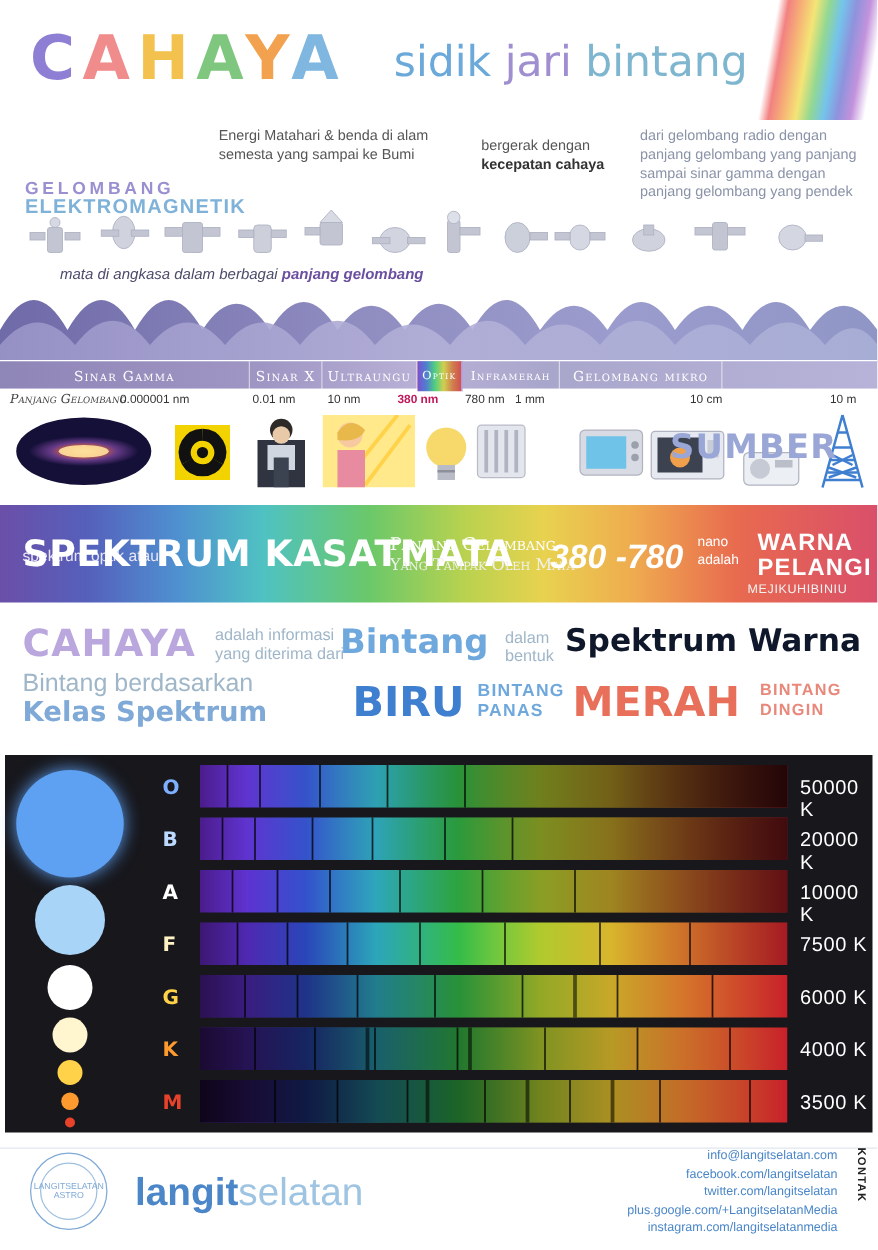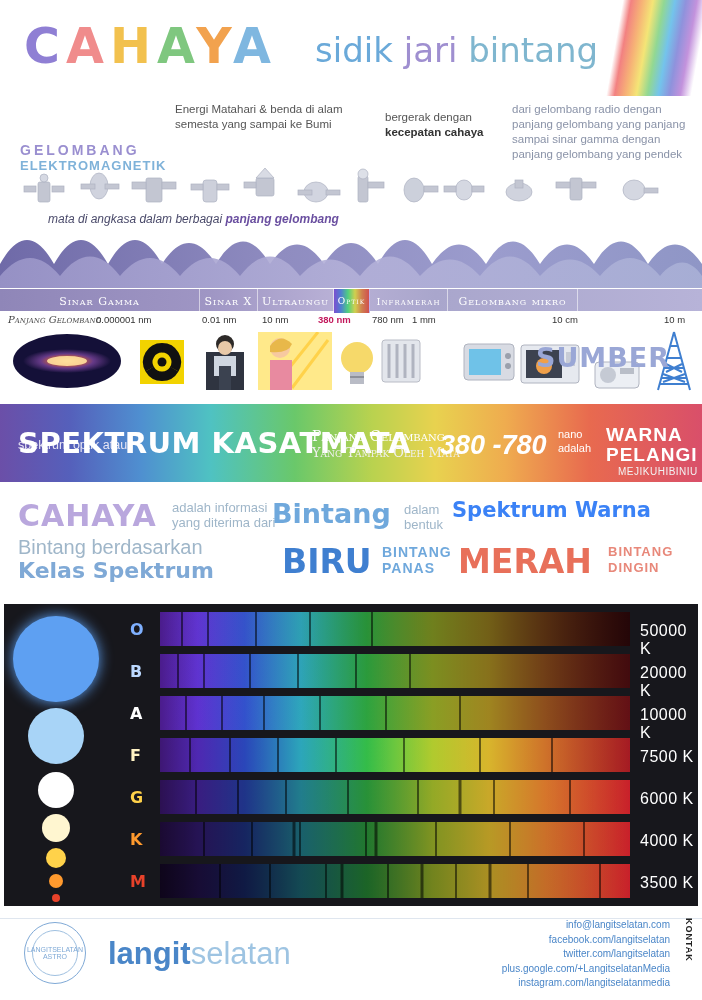--- a/index.html
+++ b/index.html
@@ -40,21 +40,21 @@
   }
   .title-sub .w1 { color:#6aa9d9; }
   .title-sub .w2 { color:#9f8fd0; }
   .title-sub .w3 { color:#7fb6cf; }
 
   
   .intro { position:absolute; top: 100px; left:0; width:702px; height: 70px; }
   .intro .col { position:absolute; font-size: 11.5px; line-height: 15px; }
   .c1 { left: 20px; top: 2px; }
   .c1 .l1 { color:#9a8fd0; font-size: 14px; letter-spacing: 3px; font-weight: bold; margin-top: 41px; }
-  .c1 .l2 { color:#7fb2d9; font-size: 13px; letter-spacing: 1px; font-weight: bold; }
+  .c1 .l2 { color:#7fb2d9; font-size: 16px; letter-spacing: 1px; font-weight: bold; }
   .c2 { left: 175px; top: 2px; width: 195px; color:#555; }
   .c3 { left: 385px; top: 10px; width: 120px; color:#555; }
   .c3 b { color:#333; }
   .c4 { left: 512px; top: 2px; width: 180px; color:#8a93a8; }
 
   
   .sat-band { position:absolute; top: 168px; left:0; width: 702px; height: 72px; }
   .sat-caption {
     position:absolute; left: 48px; top: 44px; font-size: 12px;
     font-style: italic; color:#4a4a6a;
@@ -104,30 +104,30 @@
     position:absolute; left: 18px; top: 22px; color:#fff; font-size: 29px;
     font-weight: bold; letter-spacing: .5px; font-family:"DejaVu Sans",sans-serif;
   }
   .vis-panel .t3 { position:absolute; left: 312px; top: 24px; color:#fff; font-size: 14px; font-variant: small-caps; font-family:"DejaVu Serif",serif;}
   .vis-panel .t4 { position:absolute; left: 312px; top: 41px; color:#f0f0f0; font-size: 13px; font-variant: small-caps; font-family:"DejaVu Serif",serif;}
   .vis-panel .t5 { position:absolute; left: 440px; top: 26px; color:#fff; font-size: 27px; font-weight:bold; font-style: italic;}
   .vis-panel .t6 { position:absolute; left: 558px; top: 24px; color:#fff; font-size: 11px; }
   .vis-panel .t7 { position:absolute; left: 558px; top: 38px; color:#fff; font-size: 11px; }
   .vis-panel .t8 { position:absolute; left: 606px; top: 20px; color:#fff; font-size: 19px; font-weight:bold; letter-spacing:1px;}
   .vis-panel .t9 { position:absolute; left: 606px; top: 40px; color:#fff; font-size: 19px; font-weight:bold; letter-spacing:1px;}
-  .vis-panel .t10 { position:absolute; left: 598px; top: 62px; color:#f2f2f2; font-size: 10px; letter-spacing:.5px;margin-left:20px;}
+  .vis-panel .t10 { position:absolute; left: 598px; top: 62px; color:#f2f2f2; font-size: 10px; letter-spacing:.5px;}
 
   
   .tag { position:absolute; top: 492px; left:0; width:702px; height: 98px; }
   .tag .x { position:absolute; }
   .tag-cahaya { left: 18px; top: 6px; font-size: 30px; font-weight:bold; color:#b9a7dd; letter-spacing:1px; font-family:"DejaVu Sans",sans-serif;}
   .tag-adalah { left: 172px; top: 8px; font-size: 13px; color:#9fb6c9; line-height: 15px;}
   .tag-bintang { left: 272px; top: 6px; font-size: 27px; font-weight:bold; color:#6fa8dc; font-family:"DejaVu Sans",sans-serif;}
   .tag-dalam { left: 404px; top: 10px; font-size: 13px; color:#9fb6c9; line-height:15px;}
-  .tag-spekwarna { left: 452px; top: 6px; font-size: 21px; font-weight:bold; color:#3b82f6; font-family:"DejaVu Sans",sans-serif;}
+  .tag-spekwarna { left: 452px; top: 6px; font-size: 25px; font-weight:bold; color:#0f172a; font-family:"DejaVu Sans",sans-serif;}
   .tag-bb { left: 18px; top: 44px; font-size: 20px; color:#9fb6c9;}
   .tag-kelas { left: 18px; top: 66px; font-size: 22px; font-weight:bold; color:#7fa9d6; font-family:"DejaVu Sans",sans-serif;}
   .tag-biru { left: 282px; top: 50px; font-size: 33px; font-weight:bold; color:#3f7fd0; font-family:"DejaVu Sans",sans-serif;}
   .tag-bpanas1 { left: 382px; top: 52px; font-size: 14px; font-weight:bold; color:#6fa8dc; letter-spacing:1px;}
   .tag-bpanas2 { left: 382px; top: 68px; font-size: 14px; font-weight:bold; color:#6fa8dc; letter-spacing:1px;}
   .tag-merah { left: 458px; top: 50px; font-size: 33px; font-weight:bold; color:#e8705a; font-family:"DejaVu Sans",sans-serif;}
   .tag-bdingin1 { left: 608px; top: 52px; font-size: 13px; font-weight:bold; color:#e8887a; letter-spacing:1px;}
   .tag-bdingin2 { left: 608px; top: 68px; font-size: 13px; font-weight:bold; color:#e8887a; letter-spacing:1px;}
 
   

